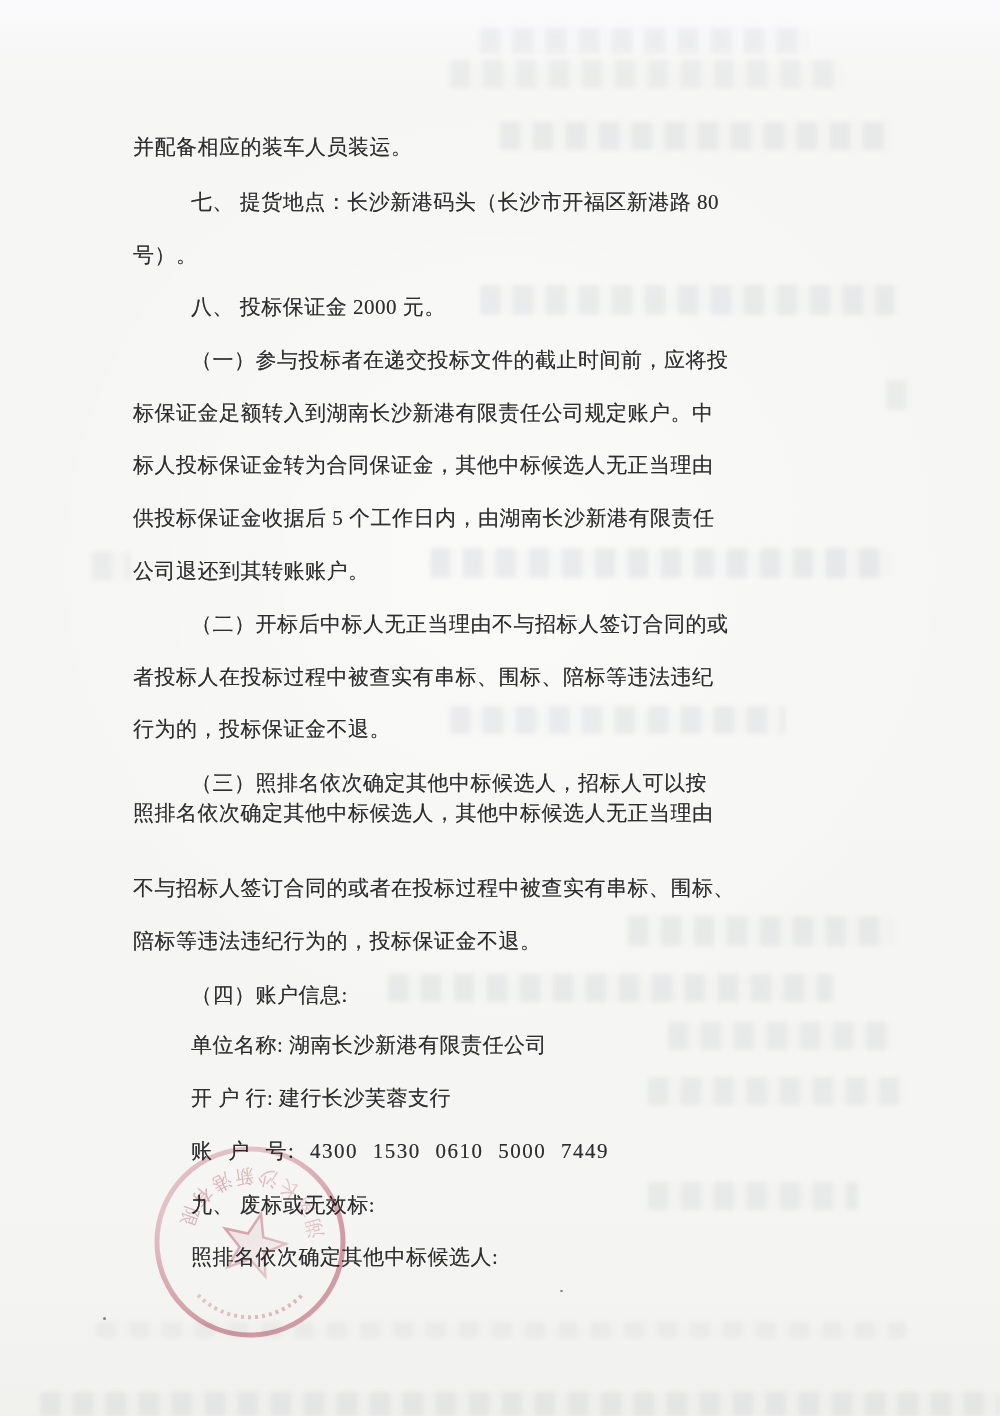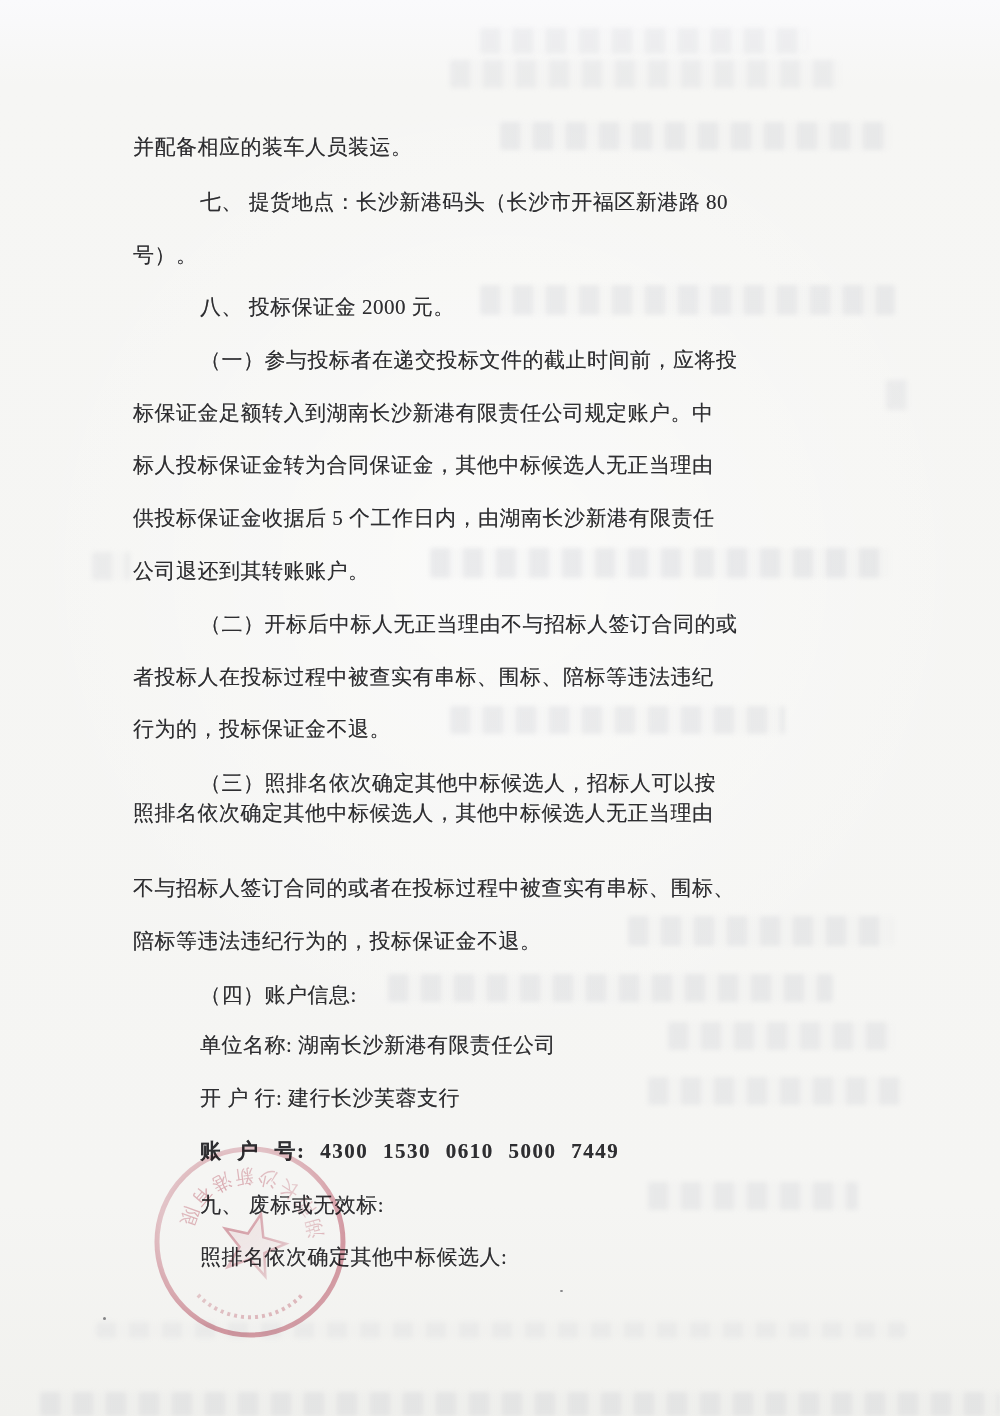--- a/index.html
+++ b/index.html
@@ -10,22 +10,22 @@
   }
   .page{position:absolute;inset:0;}
   
   .sheen{position:absolute;inset:0;pointer-events:none;
     background:radial-gradient(ellipse 70% 50% at 50% 40%, rgba(255,255,255,.5), rgba(255,255,255,0) 70%);}
   .ln{
     position:absolute;left:133px;white-space:pre;
     font-size:21px;line-height:34px;letter-spacing:.5px;color:#2e2e31;
     text-shadow:0 0 .4px rgba(46,46,49,.55);
   }
-  .ind{left:200px;}
-  .ws8{word-spacing:8px;letter-spacing:1.5px;font-weight:bold;}
+  .ind{left:191px;}
+  .ws8{word-spacing:8px;letter-spacing:1.5px;}
   
   .ghost{position:absolute;border-radius:3px;filter:blur(2.6px);pointer-events:none;
     background:repeating-linear-gradient(90deg, rgba(173,176,188,.32) 0 20px, rgba(173,176,188,.05) 20px 33px);}
   .dot{position:absolute;border-radius:50%;background:rgba(70,70,75,.65);}
   
   .stamp{
     position:absolute;left:150px;top:1143px;width:200px;height:200px;
     mix-blend-mode:multiply;filter:blur(.4px);opacity:.92;
     -webkit-mask-image:radial-gradient(circle at 42% 38%, rgba(0,0,0,.95) 8%, rgba(0,0,0,.45) 42%, rgba(0,0,0,.85) 66%, rgba(0,0,0,.55) 100%);
     mask-image:radial-gradient(circle at 42% 38%, rgba(0,0,0,.95) 8%, rgba(0,0,0,.45) 42%, rgba(0,0,0,.85) 66%, rgba(0,0,0,.55) 100%);

